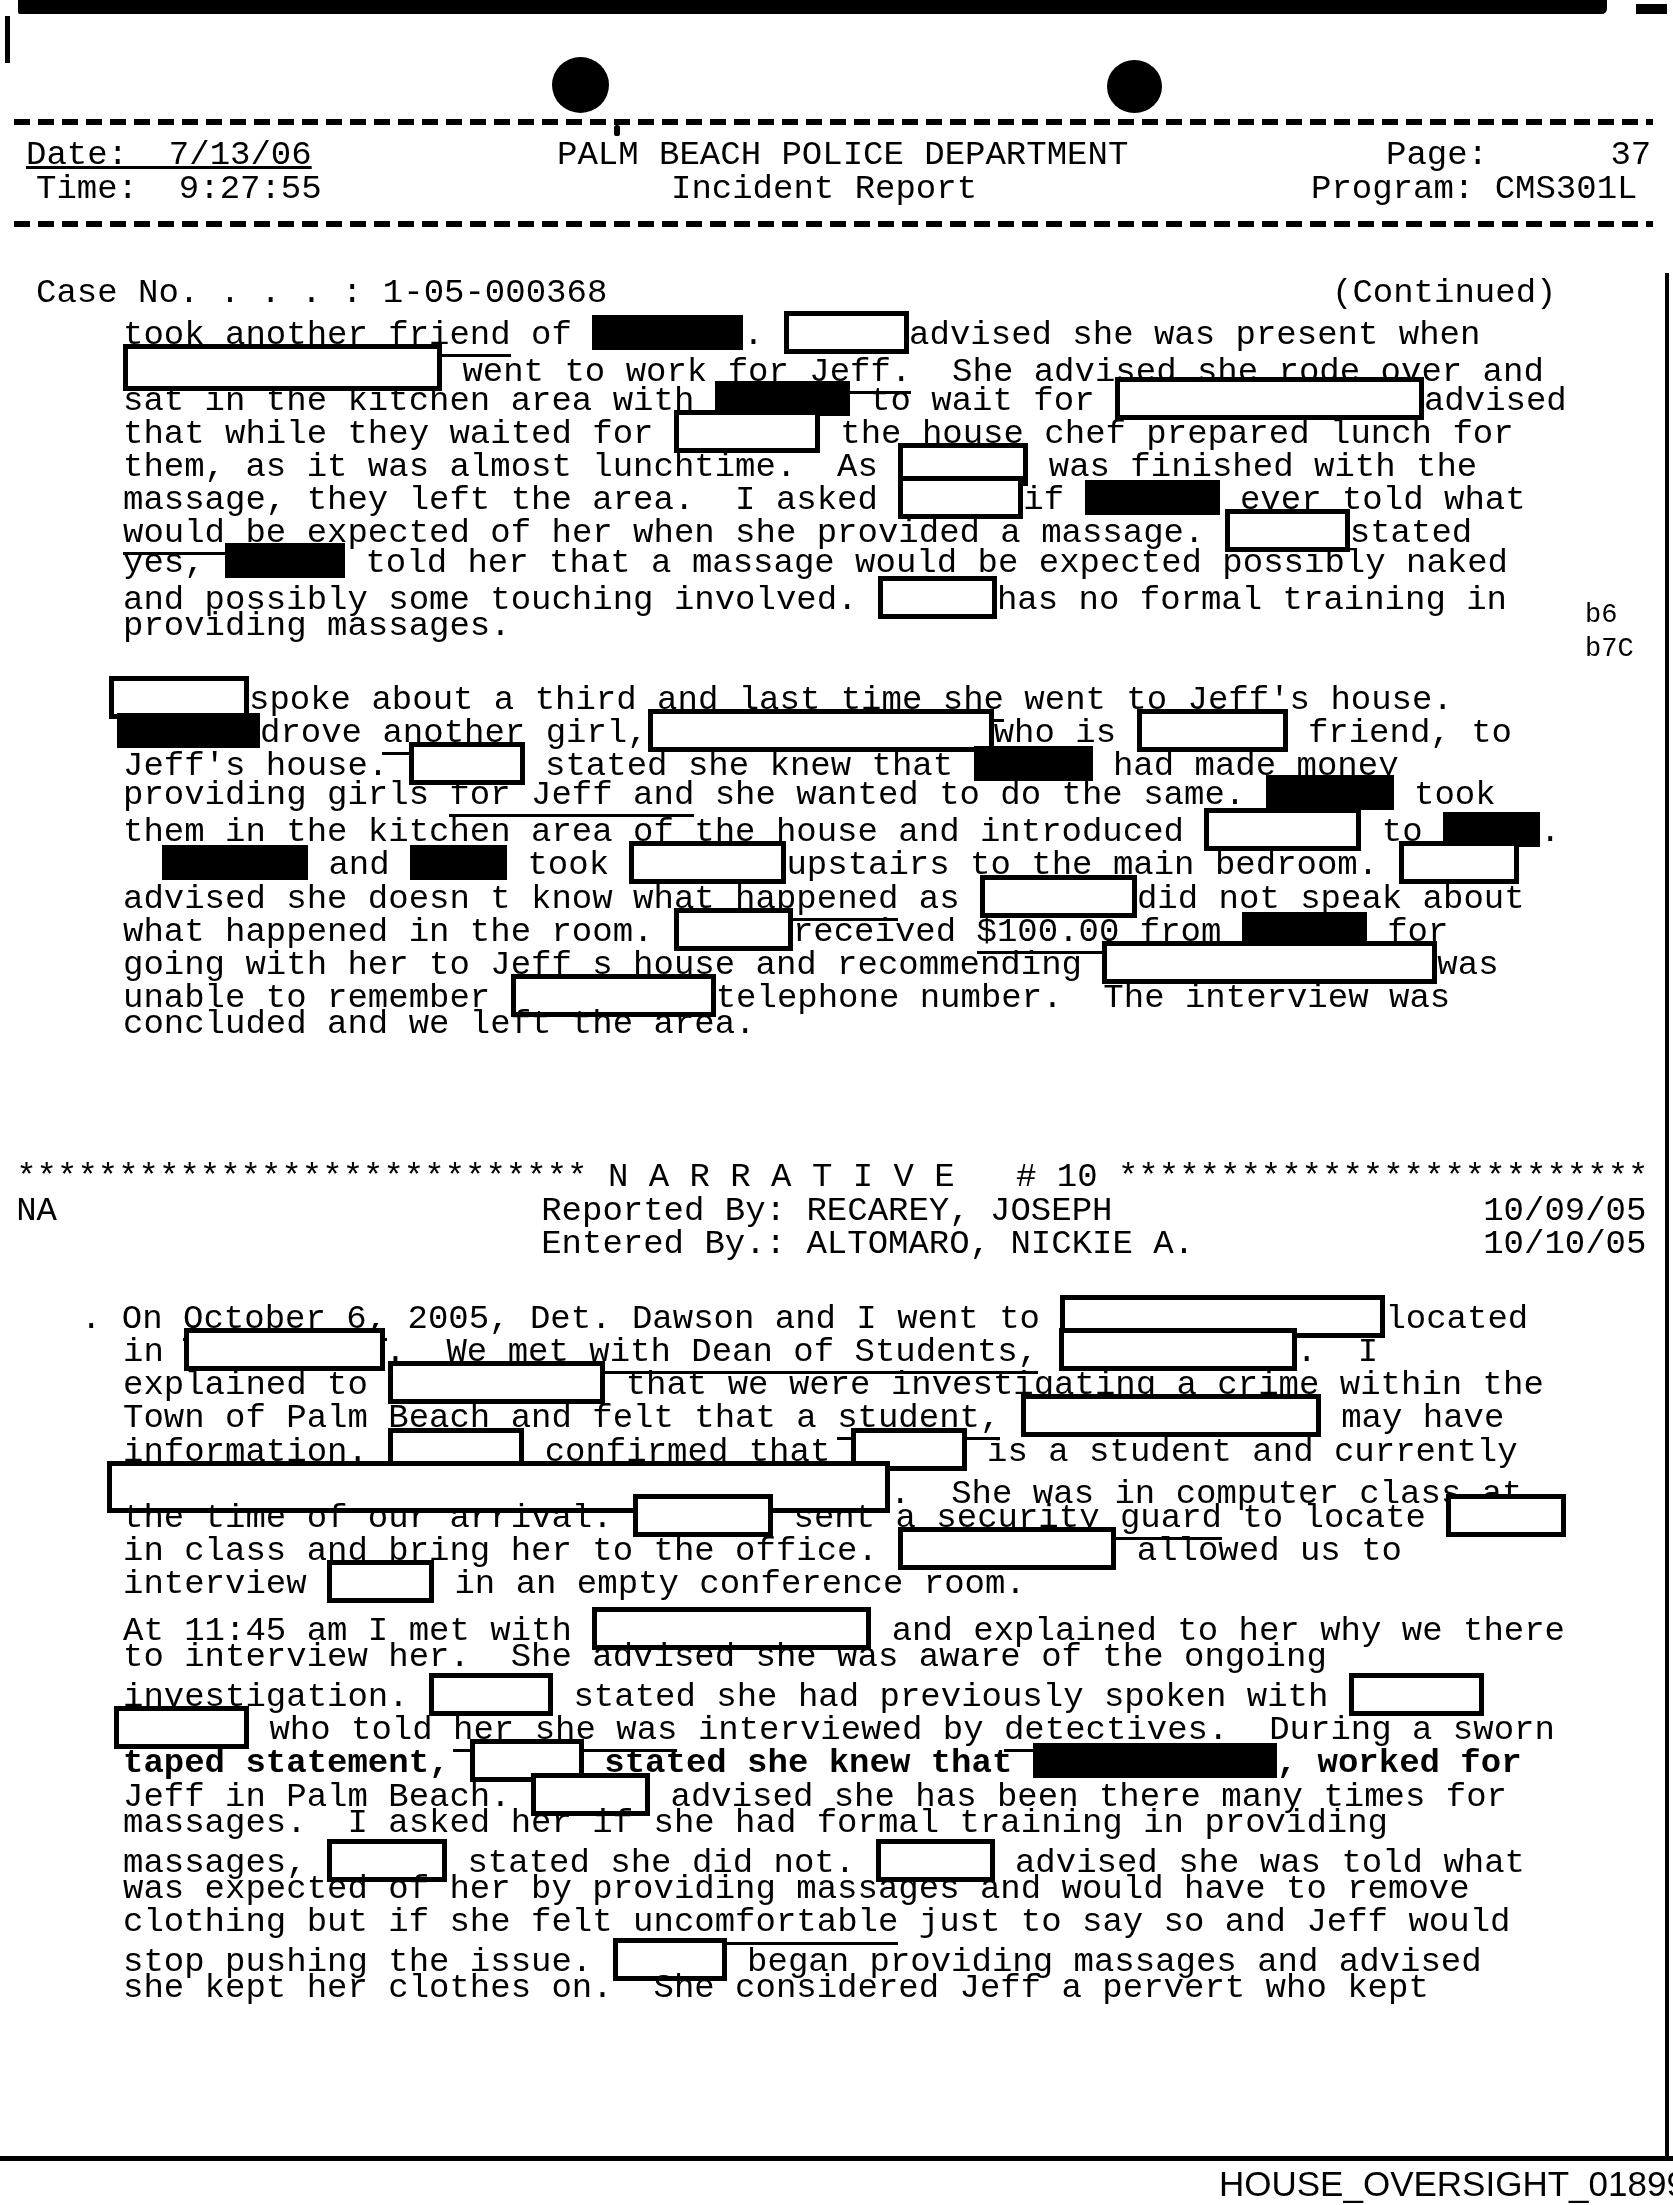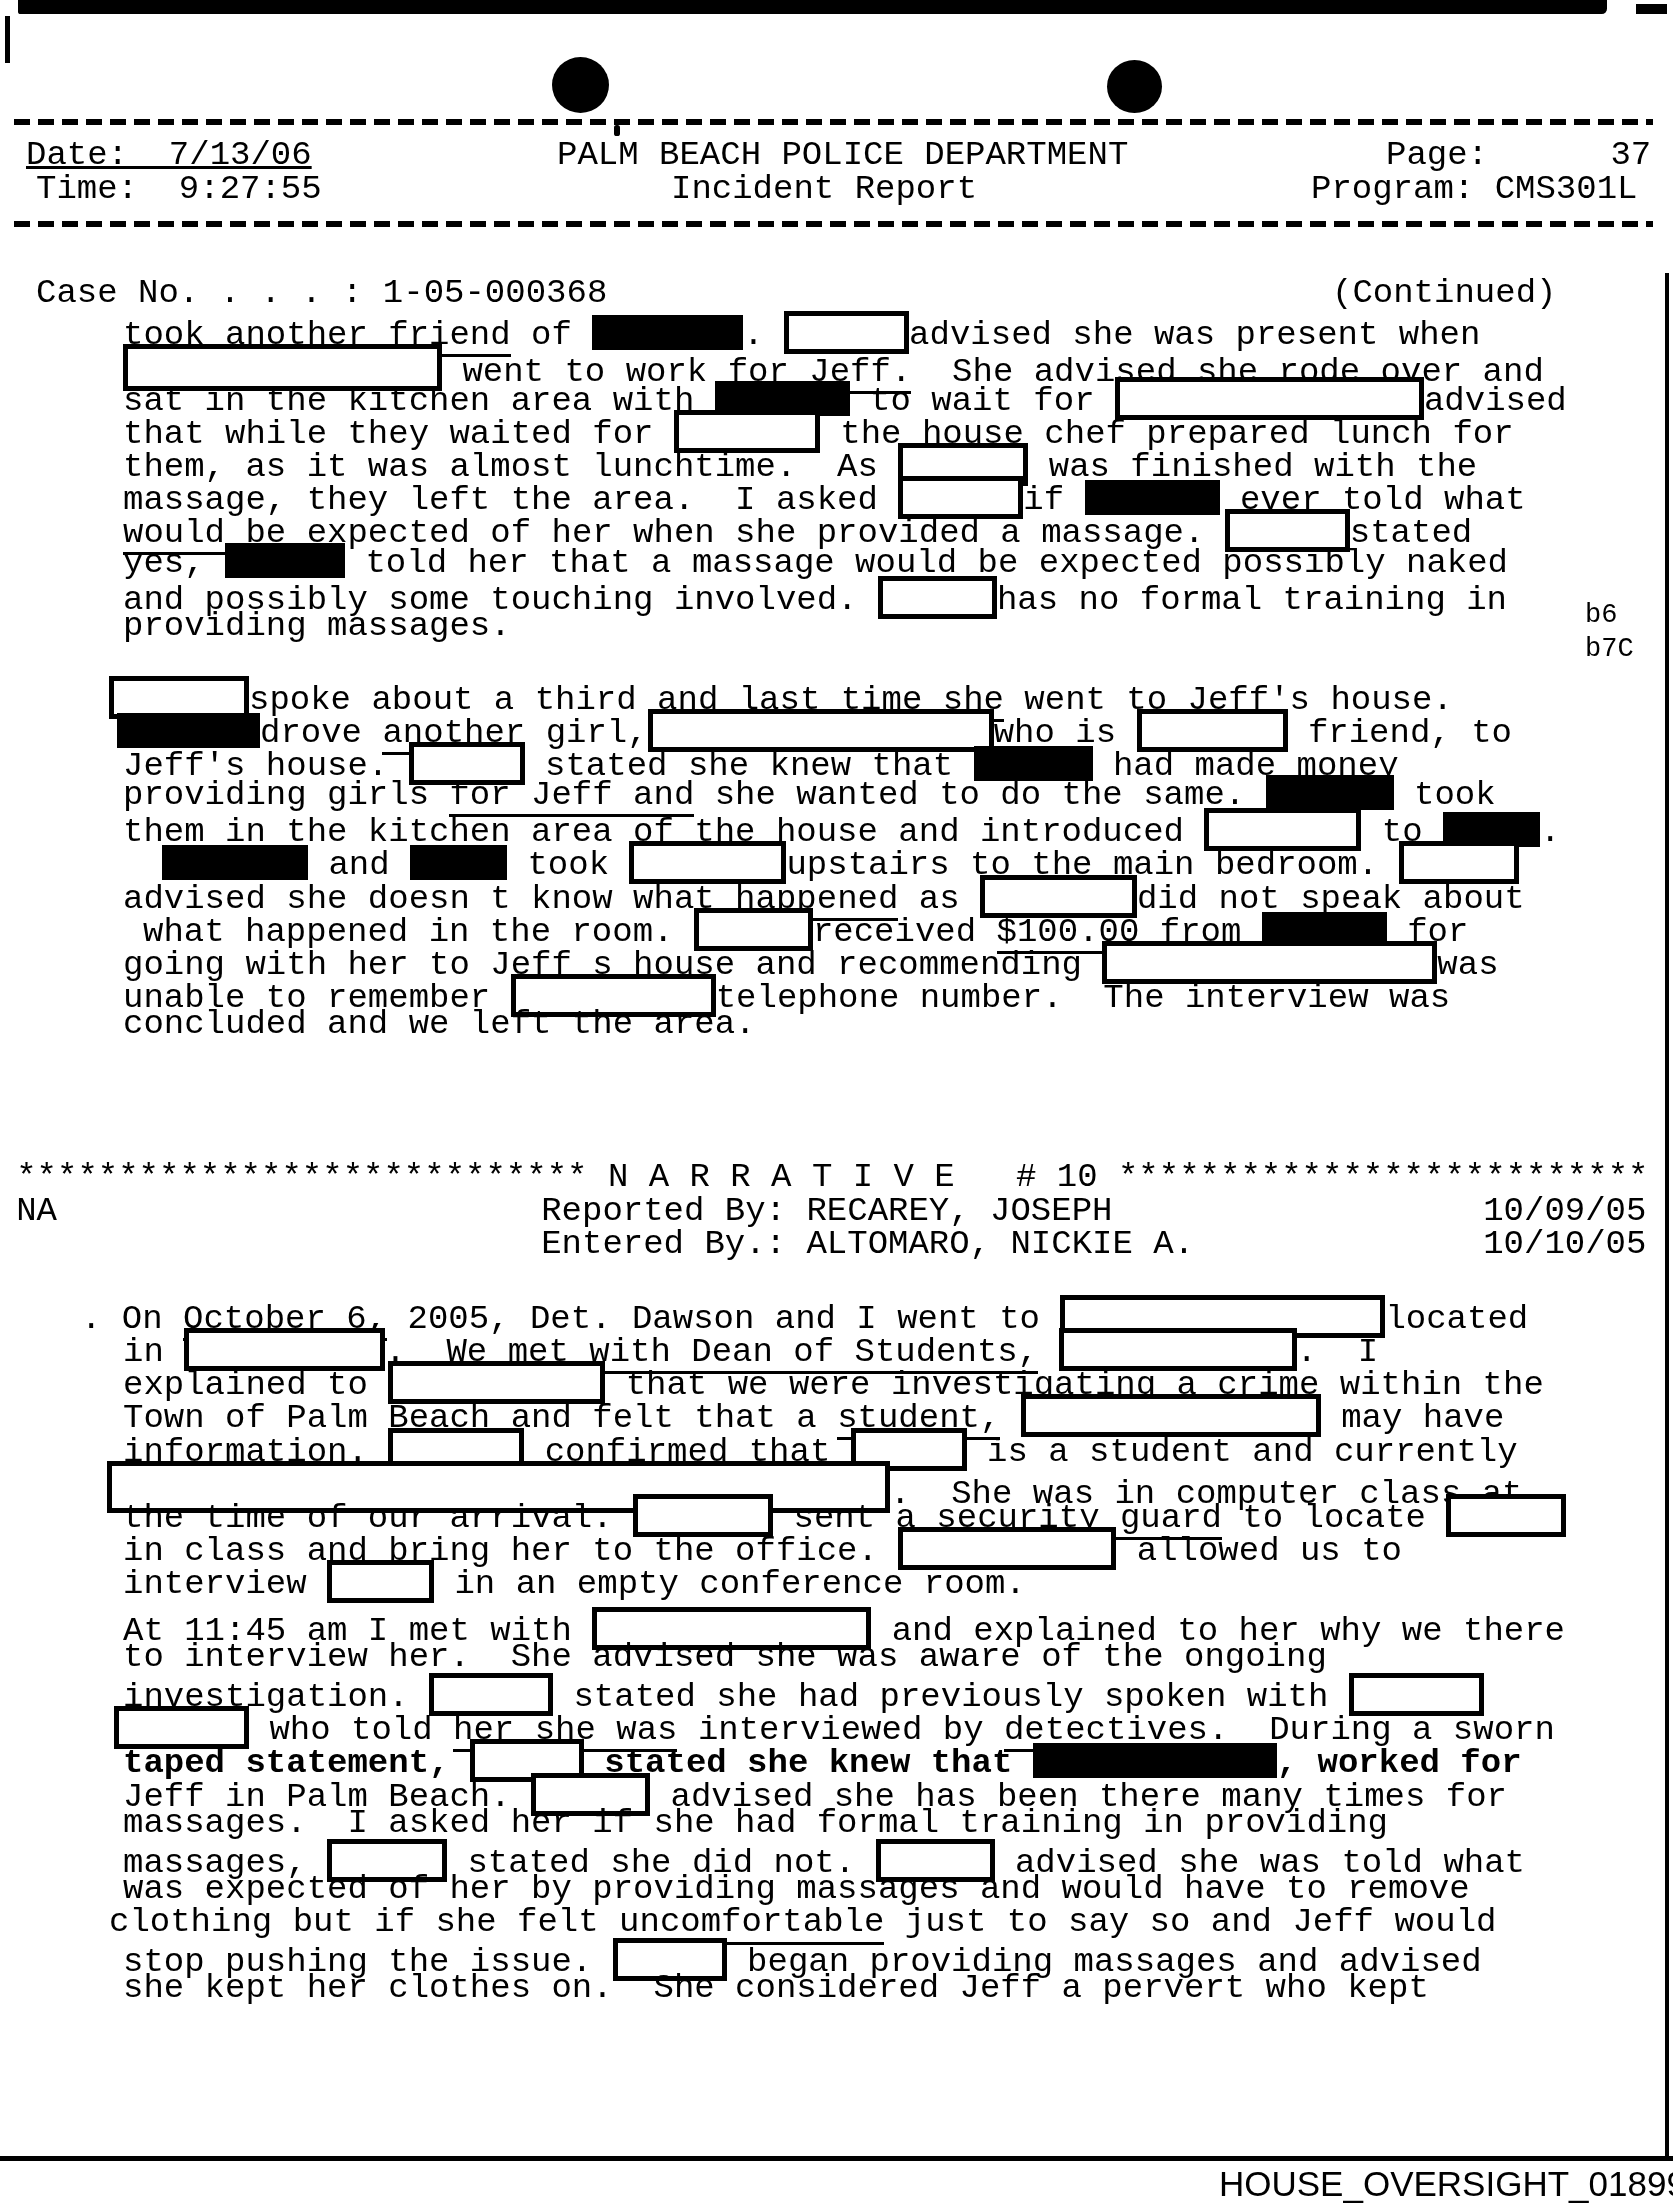--- a/index.html
+++ b/index.html
@@ -72,21 +72,21 @@
     <div class="line" style="left: 123px; top: 609px;"><span>providing massages.</span></div>
     <div class="line small" style="left: 1585px; top: 598px;"><span>b6</span></div>
     <div class="line small" style="left: 1585px; top: 632px;"><span>b7C</span></div>
     <div class="line" style="left: 109px; top: 676px;"><span class="rw" style="width: 140px;"></span><span>spoke about a third </span><span class="u">and last time she</span><span> went to Jeff's house.</span></div>
     <div class="line" style="left: 117px; top: 709px;"><span class="rb" style="width: 143px;"></span><span>drove </span><span class="u">another</span><span> girl,</span><span class="rw" style="width: 346px;"></span><span>who is </span><span class="rw" style="width: 151px;"></span><span> friend, to</span></div>
     <div class="line" style="left: 123px; top: 742px;"><span>Jeff's house. </span><span class="rw" style="width: 116px;"></span><span> stated she knew that </span><span class="rb" style="width: 119px;"></span><span> had made money</span></div>
     <div class="line" style="left: 123px; top: 775px;"><span>providing girls </span><span class="u">for Jeff and</span><span> she wanted to do the same. </span><span class="rb" style="width: 128px;"></span><span> took</span></div>
     <div class="line" style="left: 123px; top: 808px;"><span>them in the kitchen area of the house and introduced </span><span class="rw" style="width: 157px;"></span><span> to </span><span class="rb" style="width: 97px;"></span><span>.</span></div>
     <div class="line" style="left: 130px; top: 841px; padding-left: 32px;"><span class="rb" style="width: 146px;"></span><span> and </span><span class="rb" style="width: 97px;"></span><span> took </span><span class="rw" style="width: 157px;"></span><span>upstairs to the main bedroom. </span><span class="rw" style="width: 120px;"></span></div>
     <div class="line" style="left: 123px; top: 875px;"><span>advised she doesn t know what </span><span class="u">happened</span><span> as </span><span class="rw" style="width: 157px;"></span><span>did not speak about</span></div>
-    <div class="line" style="left: 123px; top: 908px; margin-left: 20px;"><span>what happened in the room. </span><span class="rw" style="width: 119px;"></span><span>received </span><span class="u">$100.00 from</span><span> </span><span class="rb" style="width: 125px;"></span><span> for</span></div>
+    <div class="line" style="left: 123px; top: 908px;"><span>what happened in the room. </span><span class="rw" style="width: 119px;"></span><span>received </span><span class="u">$100.00 from</span><span> </span><span class="rb" style="width: 125px;"></span><span> for</span></div>
     <div class="line" style="left: 123px; top: 941px;"><span>going with her to Jeff s house and recommending </span><span class="rw" style="width: 335px;"></span><span>was</span></div>
     <div class="line" style="left: 123px; top: 974px;"><span>unable to remember </span><span class="rw" style="width: 205px;"></span><span>telephone number.  The interview was</span></div>
     <div class="line" style="left: 123px; top: 1007px;"><span>concluded and we left the area.</span></div>
     <div class="line" style="left: 16.2px; top: 1160px;"><span>**************************** N A R R A T I V E   # 10 **************************</span></div>
     <div class="line" style="left: 16.2px; top: 1194px;"><span>NA</span><span style="position: absolute; left: 525px; top: 0px;">Reported By: RECAREY, JOSEPH</span><span style="position: absolute; left: 1467px; top: 0px;">10/09/05</span></div>
     <div class="line" style="left: 16.2px; top: 1227px;"><span style="position: absolute; left: 525px; top: 0px;">Entered By.: ALTOMARO, NICKIE A.</span><span style="position: absolute; left: 1467px; top: 0px;">10/10/05</span></div>
     <div class="line" style="left: 81px; top: 1295px;"><span>. On </span><span class="u">October 6,</span><span> 2005, Det. Dawson and I went to </span><span class="rw" style="width: 325px;"></span><span>located</span></div>
     <div class="line" style="left: 123px; top: 1328px;"><span>in </span><span class="rw" style="width: 201px;"></span><span>.  </span><span class="u">We met with Dean of Students,</span><span> </span><span class="rw" style="width: 238px;"></span><span>.  I</span></div>
     <div class="line" style="left: 123px; top: 1361px;"><span>explained to </span><span class="rw" style="width: 217px;"></span><span> that we were investigating a crime within the</span></div>
     <div class="line" style="left: 123px; top: 1394px;"><span>Town of Palm Beach and felt that a </span><span class="u">student,</span><span> </span><span class="rw" style="width: 300px;"></span><span> may have</span></div>
@@ -97,17 +97,17 @@
     <div class="line" style="left: 123px; top: 1560px;"><span>interview </span><span class="rw" style="width: 107px;"></span><span> in an empty conference room.</span></div>
     <div class="line" style="left: 123px; top: 1607px;"><span>At 11:45 am I met with </span><span class="rw" style="width: 279px;"></span><span> and explained to her why we there</span></div>
     <div class="line" style="left: 123px; top: 1640px;"><span>to interview her.  She advised she was aware of the ongoing</span></div>
     <div class="line" style="left: 123px; top: 1673px;"><span>investigation. </span><span class="rw" style="width: 124px;"></span><span> stated she had previously spoken with </span><span class="rw" style="width: 135px;"></span></div>
     <div class="line" style="left: 114px; top: 1706px;"><span class="rw" style="width: 135px;"></span><span> who told </span><span class="u">her she was</span><span> interviewed by </span><span class="u">detectives</span><span>.  During a sworn</span></div>
     <div class="line" style="left: 123px; top: 1739px; font-weight: bold;"><span>taped statement, </span><span class="rw" style="width: 114px;"></span><span> stated she knew that </span><span class="rb" style="width: 244px;"></span><span>, worked for</span></div>
     <div class="line" style="left: 123px; top: 1773px;"><span>Jeff in Palm Beach. </span><span class="rw" style="width: 119px;"></span><span> advised she has been there many times for</span></div>
     <div class="line" style="left: 123px; top: 1806px;"><span>massages.  I asked her if she had formal training in providing</span></div>
     <div class="line" style="left: 123px; top: 1839px;"><span>massages, </span><span class="rw" style="width: 120px;"></span><span> stated she did not. </span><span class="rw" style="width: 119px;"></span><span> advised she was told what</span></div>
     <div class="line" style="left: 123px; top: 1872px;"><span>was expected of her by providing massages and would have to remove</span></div>
-    <div class="line" style="left: 109px; top: 1905px;"><span>clothing but if she felt </span><span class="u">uncomfortable</span><span> just to say so and Jeff would</span></div>
+    <div class="line" style="left: 123px; top: 1905px;"><span>clothing but if she felt </span><span class="u">uncomfortable</span><span> just to say so and Jeff would</span></div>
     <div class="line" style="left: 123px; top: 1938px;"><span>stop pushing the issue. </span><span class="rw" style="width: 114px;"></span><span> began providing massages and advised</span></div>
     <div class="line" style="left: 123px; top: 1971px;"><span>she kept her clothes on.  She considered Jeff a pervert who kept</span></div>
   </div>
 
 
 </body></html>

